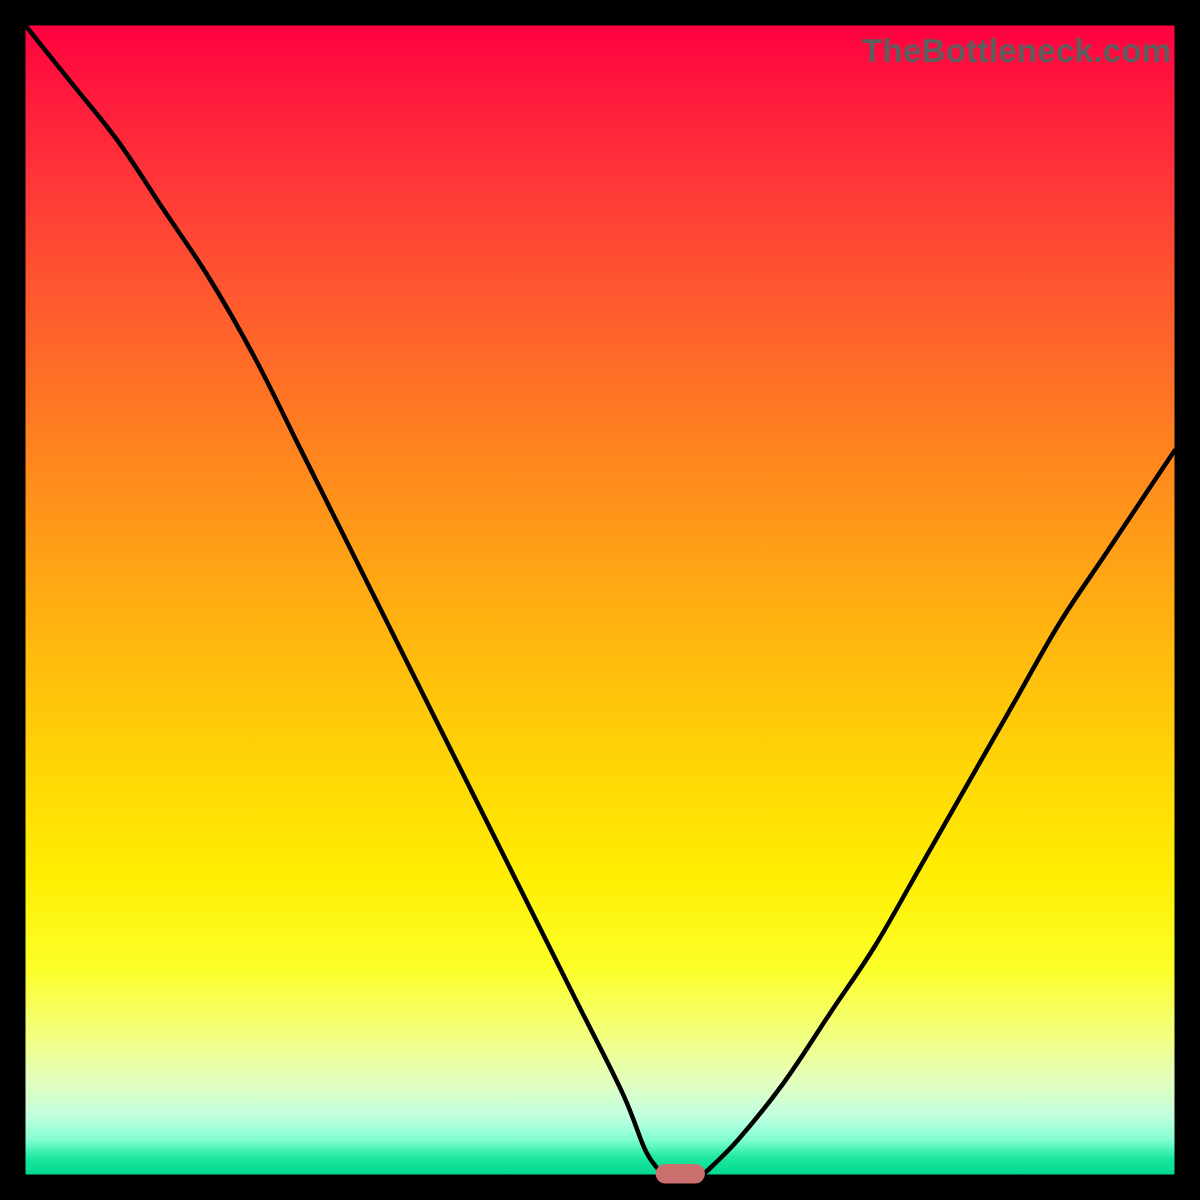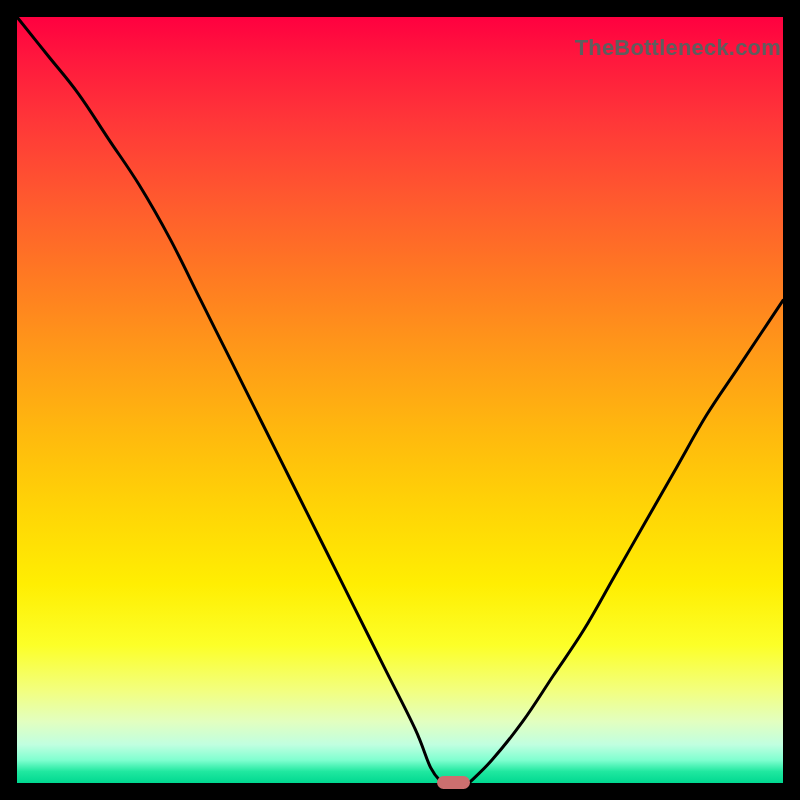--- a/index.html
+++ b/index.html
@@ -30,21 +30,21 @@
       #f2ff80 88%,
       #e2ffc0 92%,
       #c0ffe0 95%,
       #80ffd0 97%,
       #20e8a0 98.5%,
       #00d890 100%
     );
   }
   .watermark {
     position: absolute;
-    top: 18px;
+    top: 4px;
     right: 2px;
     font-family: Arial, Helvetica, sans-serif;
     font-size: 22px;
     font-weight: bold;
     color: #5e5e5e;
     letter-spacing: 0.2px;
   }
   .curve-svg {
     position: absolute;
     left: 0;

